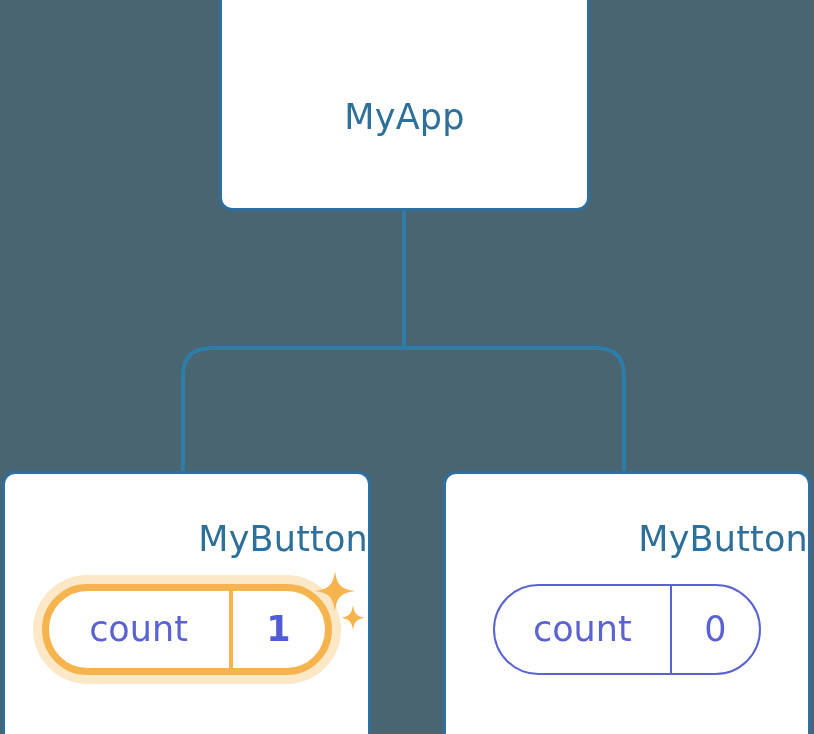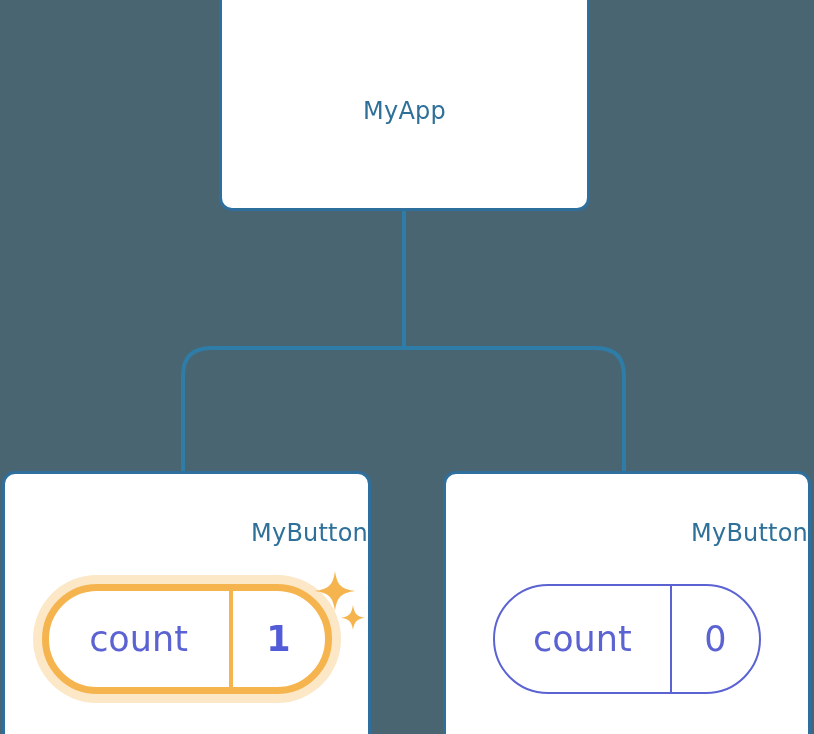--- a/index.html
+++ b/index.html
@@ -68,21 +68,21 @@
   }
   #node-button-right {
     left: 443px;
     top: 471px;
     width: 368px;
     height: 278px;
   }
 
   .node-title {
     color: #2e7099;
-    font-size: 24px;
+    font-size: 35px;
     font-weight: 400;
     letter-spacing: 0.2px;
     white-space: nowrap;
   }
 
   .child-title {
     position: absolute;
     left: 0;
     right: 0;
     top: 45px;
@@ -96,21 +96,21 @@
     left: 0;
     right: 0;
     display: flex;
     justify-content: center;
   }
 
   .state-pill {
     position: relative;
     display: flex;
     align-items: stretch;
-    height: 110px;
+    height: 91px;
     border-radius: 999px;
     box-sizing: border-box;
     background: #ffffff;
   }
 
   
   .state-pill.plain {
     border: 2px solid #5b63d3;
     width: 268px;
   }

